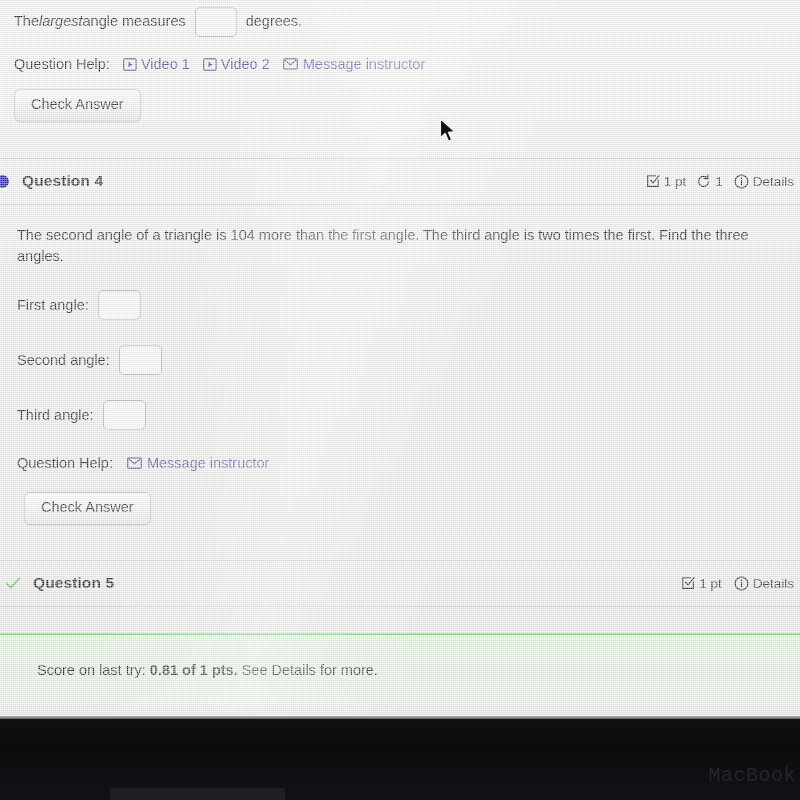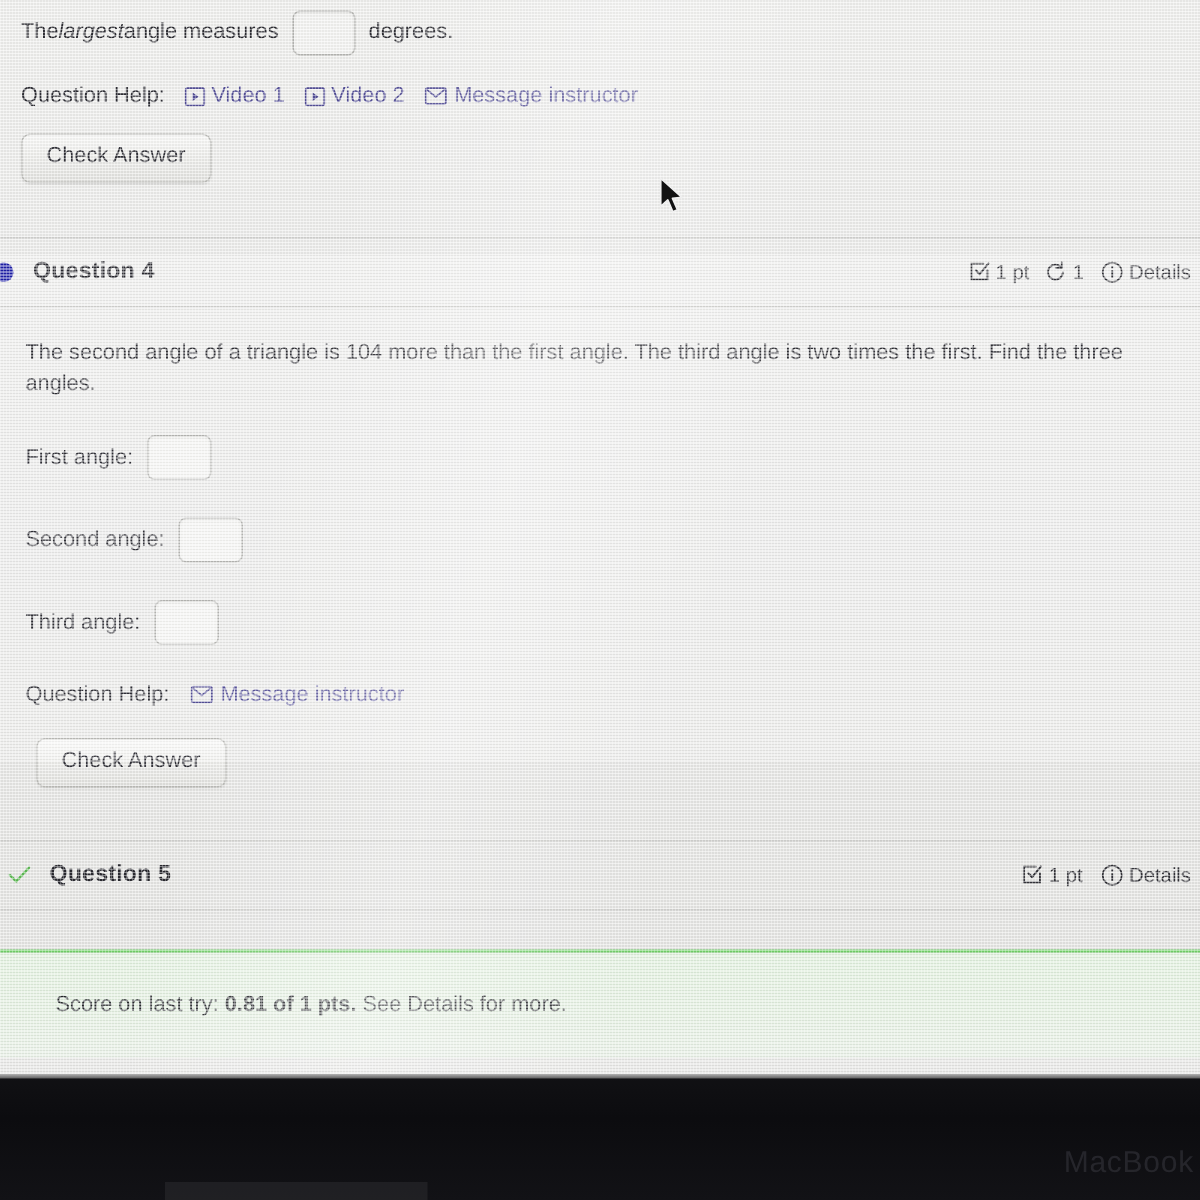--- a/index.html
+++ b/index.html
@@ -186,21 +186,21 @@
     opacity: .85;
   }
   #bezel .logo {
     position: absolute;
     right: 4px;
     top: 48px;
     font-size: 20px;
     letter-spacing: .5px;
     color: #2a2a30;
     opacity: .85;
-    font-family: Liberation Sans, sans-serif;
+    font-family: Liberation Mono, monospace;
   }
   #bezel .notch {
     position: absolute;
     left: 110px;
     bottom: 0;
     width: 175px;
     height: 12px;
     background: #2c2c30;
     opacity: .55;
   }

